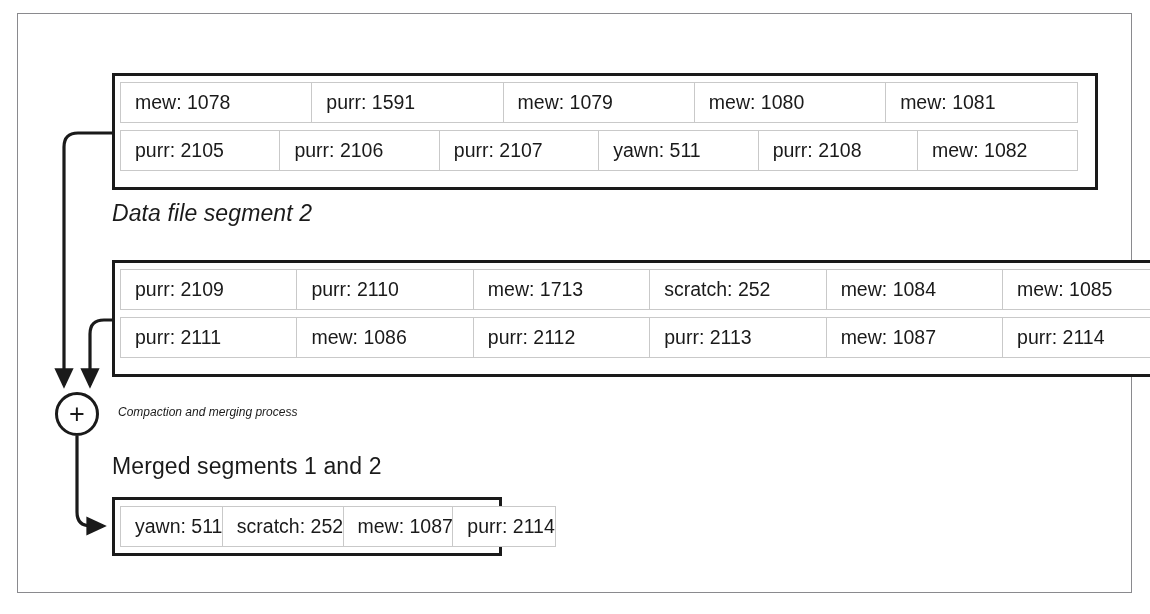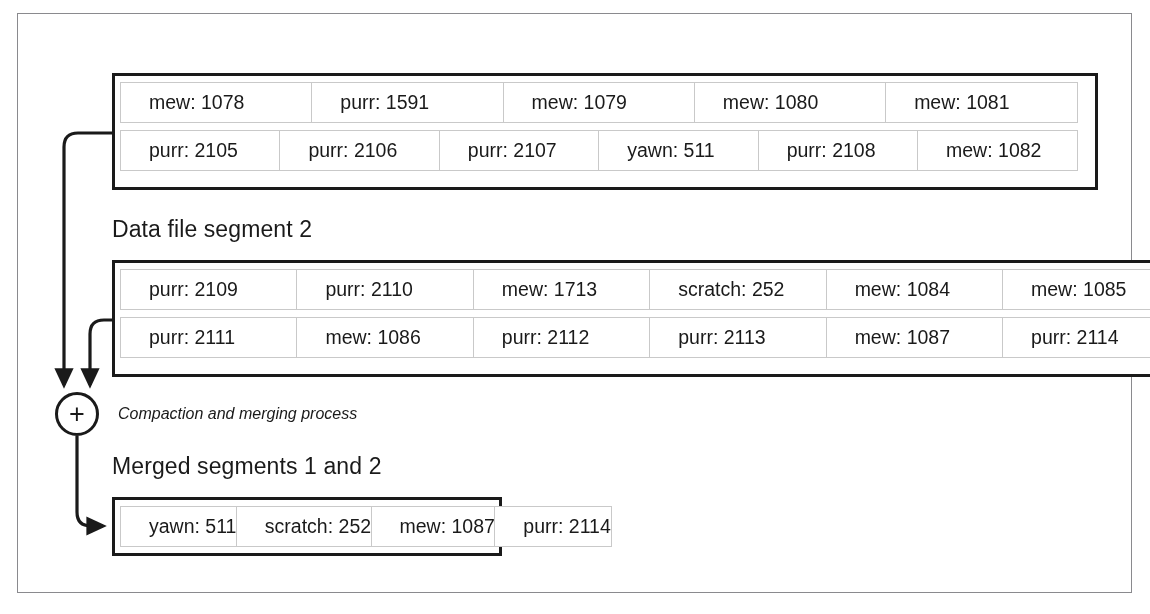--- a/index.html
+++ b/index.html
@@ -55,21 +55,21 @@
     flex-direction: row;
     width: 100%;
   }
   .cell {
     flex: 1 1 0;
     border: 1.6px solid #c9c9c9;
     box-sizing: border-box;
     height: 41px;
     display: flex;
     align-items: center;
-    padding-left: 28px;
+    padding-left: 14px;
     font-size: 19.5px;
     color: #1a1a1a;
     background: #ffffff;
     white-space: nowrap;
     margin-right: -1.6px;
   }
   .cell:last-child { margin-right: 12px; }
 
   
   #merged-box { padding: 6px 5px; }
@@ -86,21 +86,21 @@
     display: flex;
     align-items: center;
     justify-content: center;
     font-size: 27px;
     color: #1a1a1a;
     line-height: 1;
     z-index: 3;
   }
   .process-label {
     position: absolute;
-    font-size: 16px;
+    font-size: 12px;
     font-style: italic;
     color: #1a1a1a;
     white-space: nowrap;
     line-height: 1;
   }
   svg.connectors {
     position: absolute;
     left: 0;
     top: 0;
     width: 1150px;
@@ -142,21 +142,21 @@
     <div class="row">
       <div class="cell">purr: 2105</div>
       <div class="cell">purr: 2106</div>
       <div class="cell">purr: 2107</div>
       <div class="cell">yawn: 511</div>
       <div class="cell">purr: 2108</div>
       <div class="cell">mew: 1082</div>
     </div>
   </div>
 
-  <div class="caption" style="left:112px; top:218px;">Data file segment 2</div>
+  <div class="caption" style="left:112px; top:202px;font-style:italic;">Data file segment 2</div>
 
   <div class="segment-box" style="left:112px; top:260px; width:1088px; height:117px;">
     <div class="row">
       <div class="cell">purr: 2109</div>
       <div class="cell">purr: 2110</div>
       <div class="cell">mew: 1713</div>
       <div class="cell">scratch: 252</div>
       <div class="cell">mew: 1084</div>
       <div class="cell">mew: 1085</div>
     </div>

